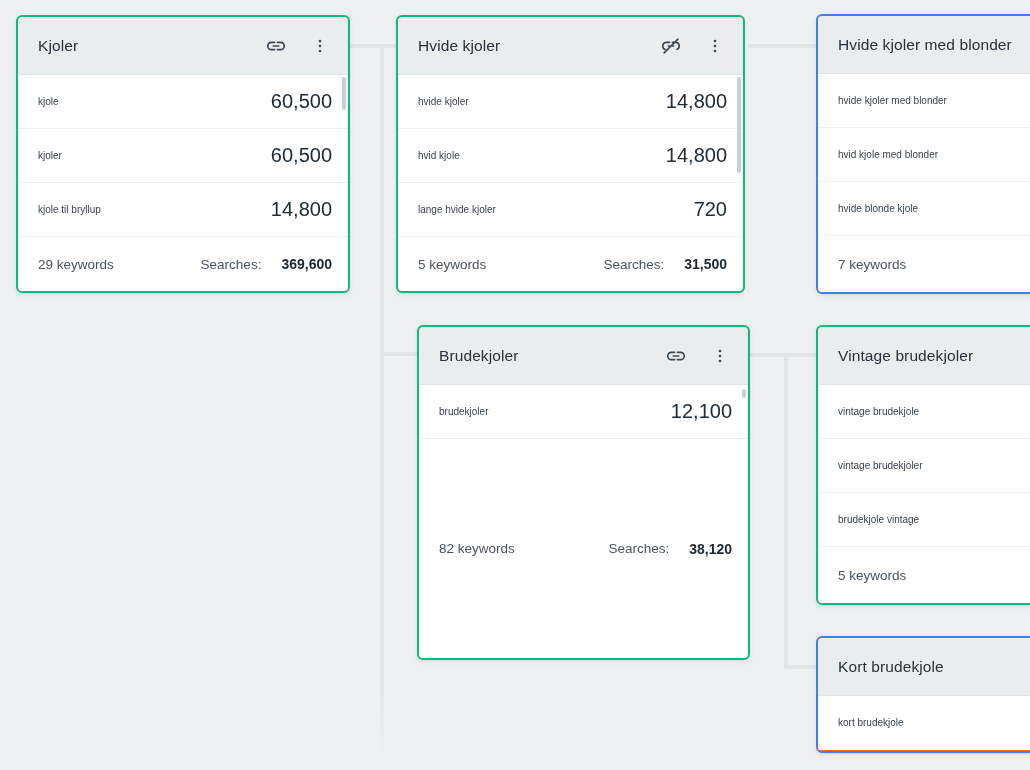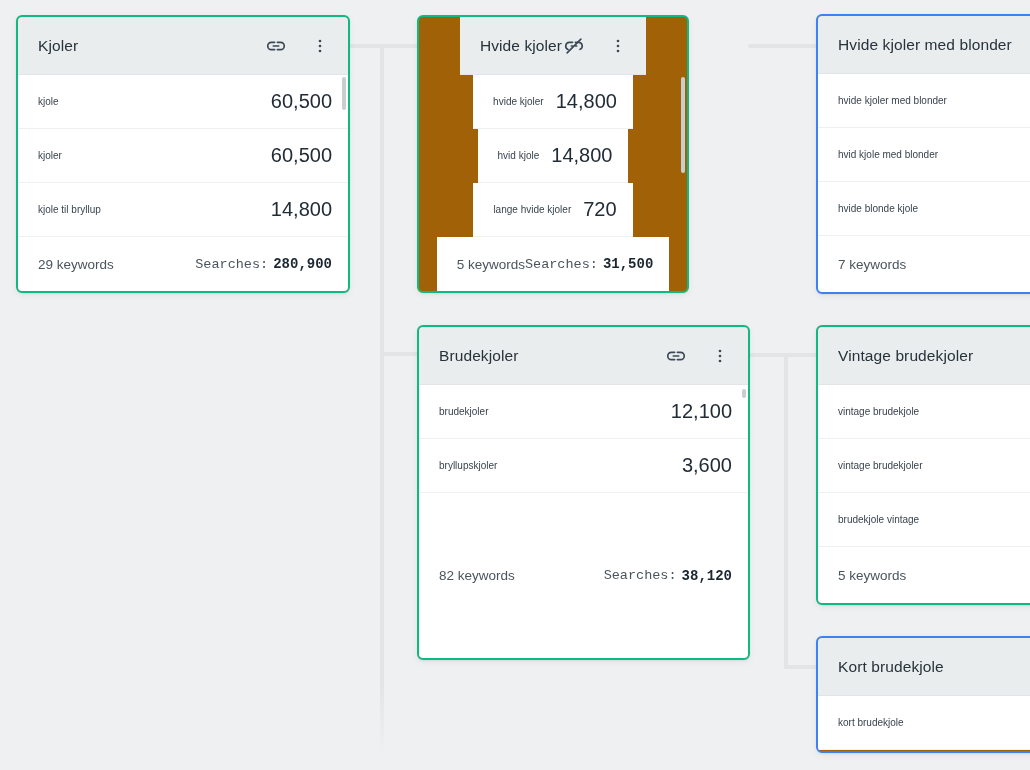--- a/index.html
+++ b/index.html
@@ -18,21 +18,21 @@
   .c-v1 { left:380px; top:44px;  width:4px;   height:711px;
           background:linear-gradient(180deg,#e2e4e6 0%,#e2e4e6 90%,rgba(226,228,230,0) 100%); }
   .c-h3 { left:380px; top:352px; width:39px;  height:4px; }
   .c-h4 { left:748px; top:353px; width:70px;  height:4px; }
   .c-v2 { left:784px; top:353px; width:4px;   height:316px; }
   .c-h5 { left:784px; top:665px; width:34px;  height:4px; }
 
   
   .card {
     position:absolute; z-index:1;
-    background:#a16207;
+    background:#f97316;
     border-radius:6px;
     border:2px solid transparent;
     box-shadow:0 1px 2px rgba(16,24,40,.05), 0 2px 6px rgba(16,24,40,.06);
     display:flex; flex-direction:column;
     overflow:hidden;
   }
   .card.green { border-color:#10b981; }
   .card.blue  { border-color:#3b82f6; }
 
   .card-header {
@@ -64,31 +64,31 @@
   .kw  { font-size:10px; color:#39434d; white-space:nowrap; }
   .vol { font-size:20px; color:#222c36; white-space:nowrap; padding-left:12px; }
 
   .card-footer {
     height:54px; flex:1 0 52px;
     display:flex; align-items:center; justify-content:space-between;
     padding:0 16px 0 20px;
     background:#fff;
     font-size:13.5px; color:#4a545e;
   }
-  .searches { display:flex; align-items:center; gap:5px; white-space:nowrap;font-family:Liberation Mono, monospace; }
+  .searches { display:flex; align-items:center; gap:20px; white-space:nowrap; }
   .searches .val { color:#1d2731; font-weight:700; font-size:14px; }
 
   .scrollbar-thumb {
     position:absolute; right:2px; width:4px;
     background:#c9ced1; border-radius:2px; z-index:2;
   }
 
   
   .card-kjoler       { left:16px;  top:15px;  width:334px; height:278px; }
-  .card-hvide        { left:417px; top:15px;  width:272px; height:278px;align-items:center; }
+  .card-hvide        { left:396px; top:15px;  width:349px; height:278px; }
   .card-blonder      { left:816px; top:14px;  width:334px; height:280px; }
   .card-brudekjoler  { left:417px; top:325px; width:333px; height:335px; }
   .card-vintage      { left:816px; top:325px; width:334px; height:280px; }
   .card-kort         { left:816px; top:636px; width:334px; height:117px; }
   .card-kort .card-row { border-bottom:1px solid #eef1f2; }
 </style>
 </head>
 <body>
 
 <div class="canvas">
@@ -130,21 +130,21 @@
       <span class="vol">60,500</span>
     </div>
     <div class="card-row">
       <span class="kw">kjole til bryllup</span>
       <span class="vol">14,800</span>
     </div>
     <div class="card-footer">
       <span>29 keywords</span>
       <span class="searches">
         <span>Searches:</span>
-        <span class="val">280,900</span>
+        <span class="val">369,600</span>
       </span>
     </div>
     <div class="scrollbar-thumb" style="top:60px;height:33px;"></div>
   </div>
 
   <div class="card green card-hvide">
     <div class="card-header">
       <span class="card-title">Hvide kjoler</span>
       <span class="header-icons">
         <button class="icon-btn">
@@ -225,24 +225,20 @@
               <circle cx="12" cy="12" r="2"></circle>
               <circle cx="12" cy="19.5" r="2"></circle>
           </svg>
         </button>
       </span>
     </div>
     <div class="card-row">
       <span class="kw">brudekjoler</span>
       <span class="vol">12,100</span>
     </div>
-    <div class="card-row">
-      <span class="kw">bryllupskjoler</span>
-      <span class="vol">3,600</span>
-    </div>
     <div class="card-footer">
       <span>82 keywords</span>
       <span class="searches">
         <span>Searches:</span>
         <span class="val">38,120</span>
       </span>
     </div>
     <div class="scrollbar-thumb" style="top:62px;height:9px;"></div>
   </div>
 

